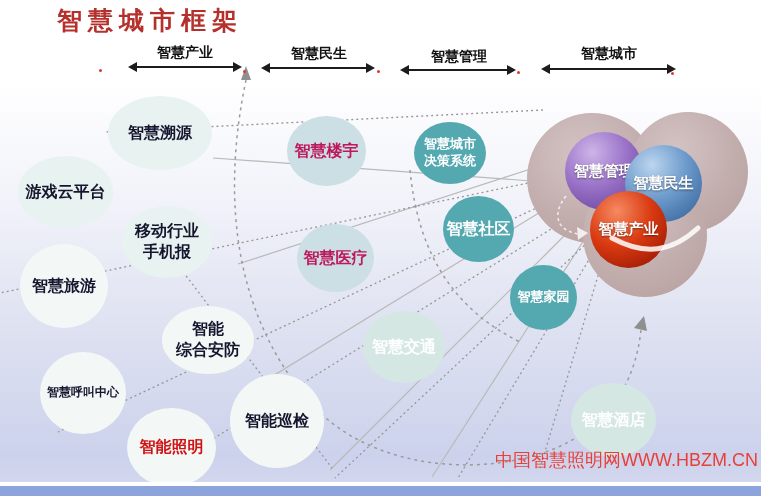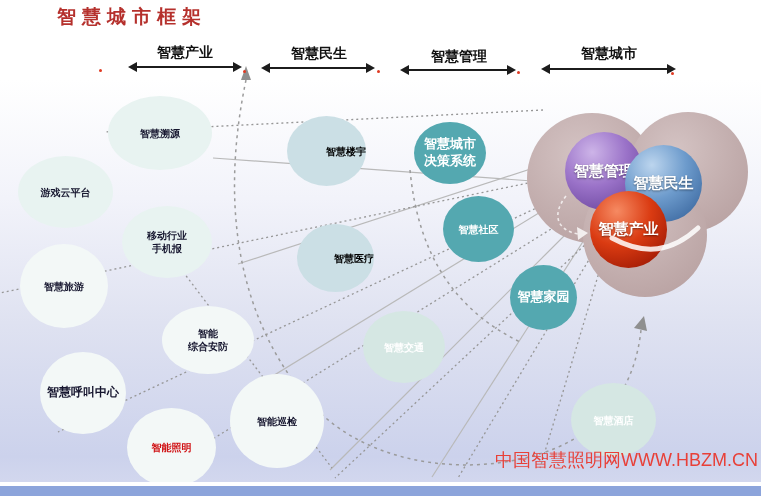--- a/index.html
+++ b/index.html
@@ -1,34 +1,34 @@
 <!DOCTYPE html>
 <html><head>
 <meta charset="utf-8">
 <style>
   html,body{margin:0;padding:0;background:#fff;}
   .canvas{position:relative;width:761px;height:496px;overflow:hidden;
     font-family:"Liberation Sans","DejaVu Sans",sans-serif;
     background:linear-gradient(180deg,#ffffff 0%,#ffffff 16%,#f2f3fa 40%,#dfe2f1 65%,#ccd2ec 92%,#d2d7ee 97%);}
   .layer{position:absolute;left:0;top:0;width:761px;height:496px;}
   .title{position:absolute;left:57px;top:4px;font-family:"DejaVu Serif","Liberation Serif",serif;
-    font-size:19px;font-weight:bold;color:#b5302c;letter-spacing:6px;z-index:8;}
+    font-size:25px;font-weight:bold;color:#b5302c;letter-spacing:6px;z-index:8;}
   .hdr-label{position:absolute;font-size:14px;font-weight:bold;color:#111;text-align:center;z-index:8;}
   .dbl-arrow{position:absolute;height:2px;background:#1c1c1c;z-index:8;}
   .dbl-arrow::before{content:"";position:absolute;left:-2px;top:-4px;border:5px solid transparent;
     border-left:none;border-right:9px solid #1c1c1c;}
   .dbl-arrow::after{content:"";position:absolute;right:-2px;top:-4px;border:5px solid transparent;
     border-right:none;border-left:9px solid #1c1c1c;}
   .red-dot{position:absolute;width:3px;height:3px;border-radius:50%;background:#e03a22;z-index:8;}
   .bubble{position:absolute;border-radius:50%;display:flex;flex-direction:column;align-items:center;
-    justify-content:center;text-align:center;font-weight:bold;font-size:10px;line-height:1.3;z-index:3;}
+    justify-content:center;text-align:center;font-weight:bold;font-size:16px;line-height:1.3;z-index:3;}
   .bubble span{display:block;}
   .mint{background:#e8f3f1;color:#15152e;}
   .nearwhite{background:#f3f8f7;color:#15152e;}
-  .paleblue{background:#cbdfe5;color:#000000;align-items:flex-end;}
+  .paleblue{background:#cbdfe5;color:#be185d;}
   .palemint2{background:#d5e7e3;color:#ffffff;}
   .teal{background:#54a8b0;color:#ffffff;}
   .red-text{color:#d01215;}
   .fs12{font-size:12px;justify-content:center;}
   .fs13{font-size:13px;}
   .cloud{position:absolute;border-radius:50%;z-index:2;
     background:radial-gradient(circle at 40% 32%,#d4c3c3 0%,#c2adad 55%,#b49c9c 100%);}
   .sphere{position:absolute;border-radius:50%;display:flex;align-items:center;justify-content:center;
     font-weight:bold;font-size:15px;color:#fff;text-shadow:0 1px 2px rgba(0,0,0,.45);z-index:4;}
   .sphere.purple{background:radial-gradient(circle at 35% 26%,#cdb4e8 0%,#9a72c8 45%,#5c3890 100%);}

